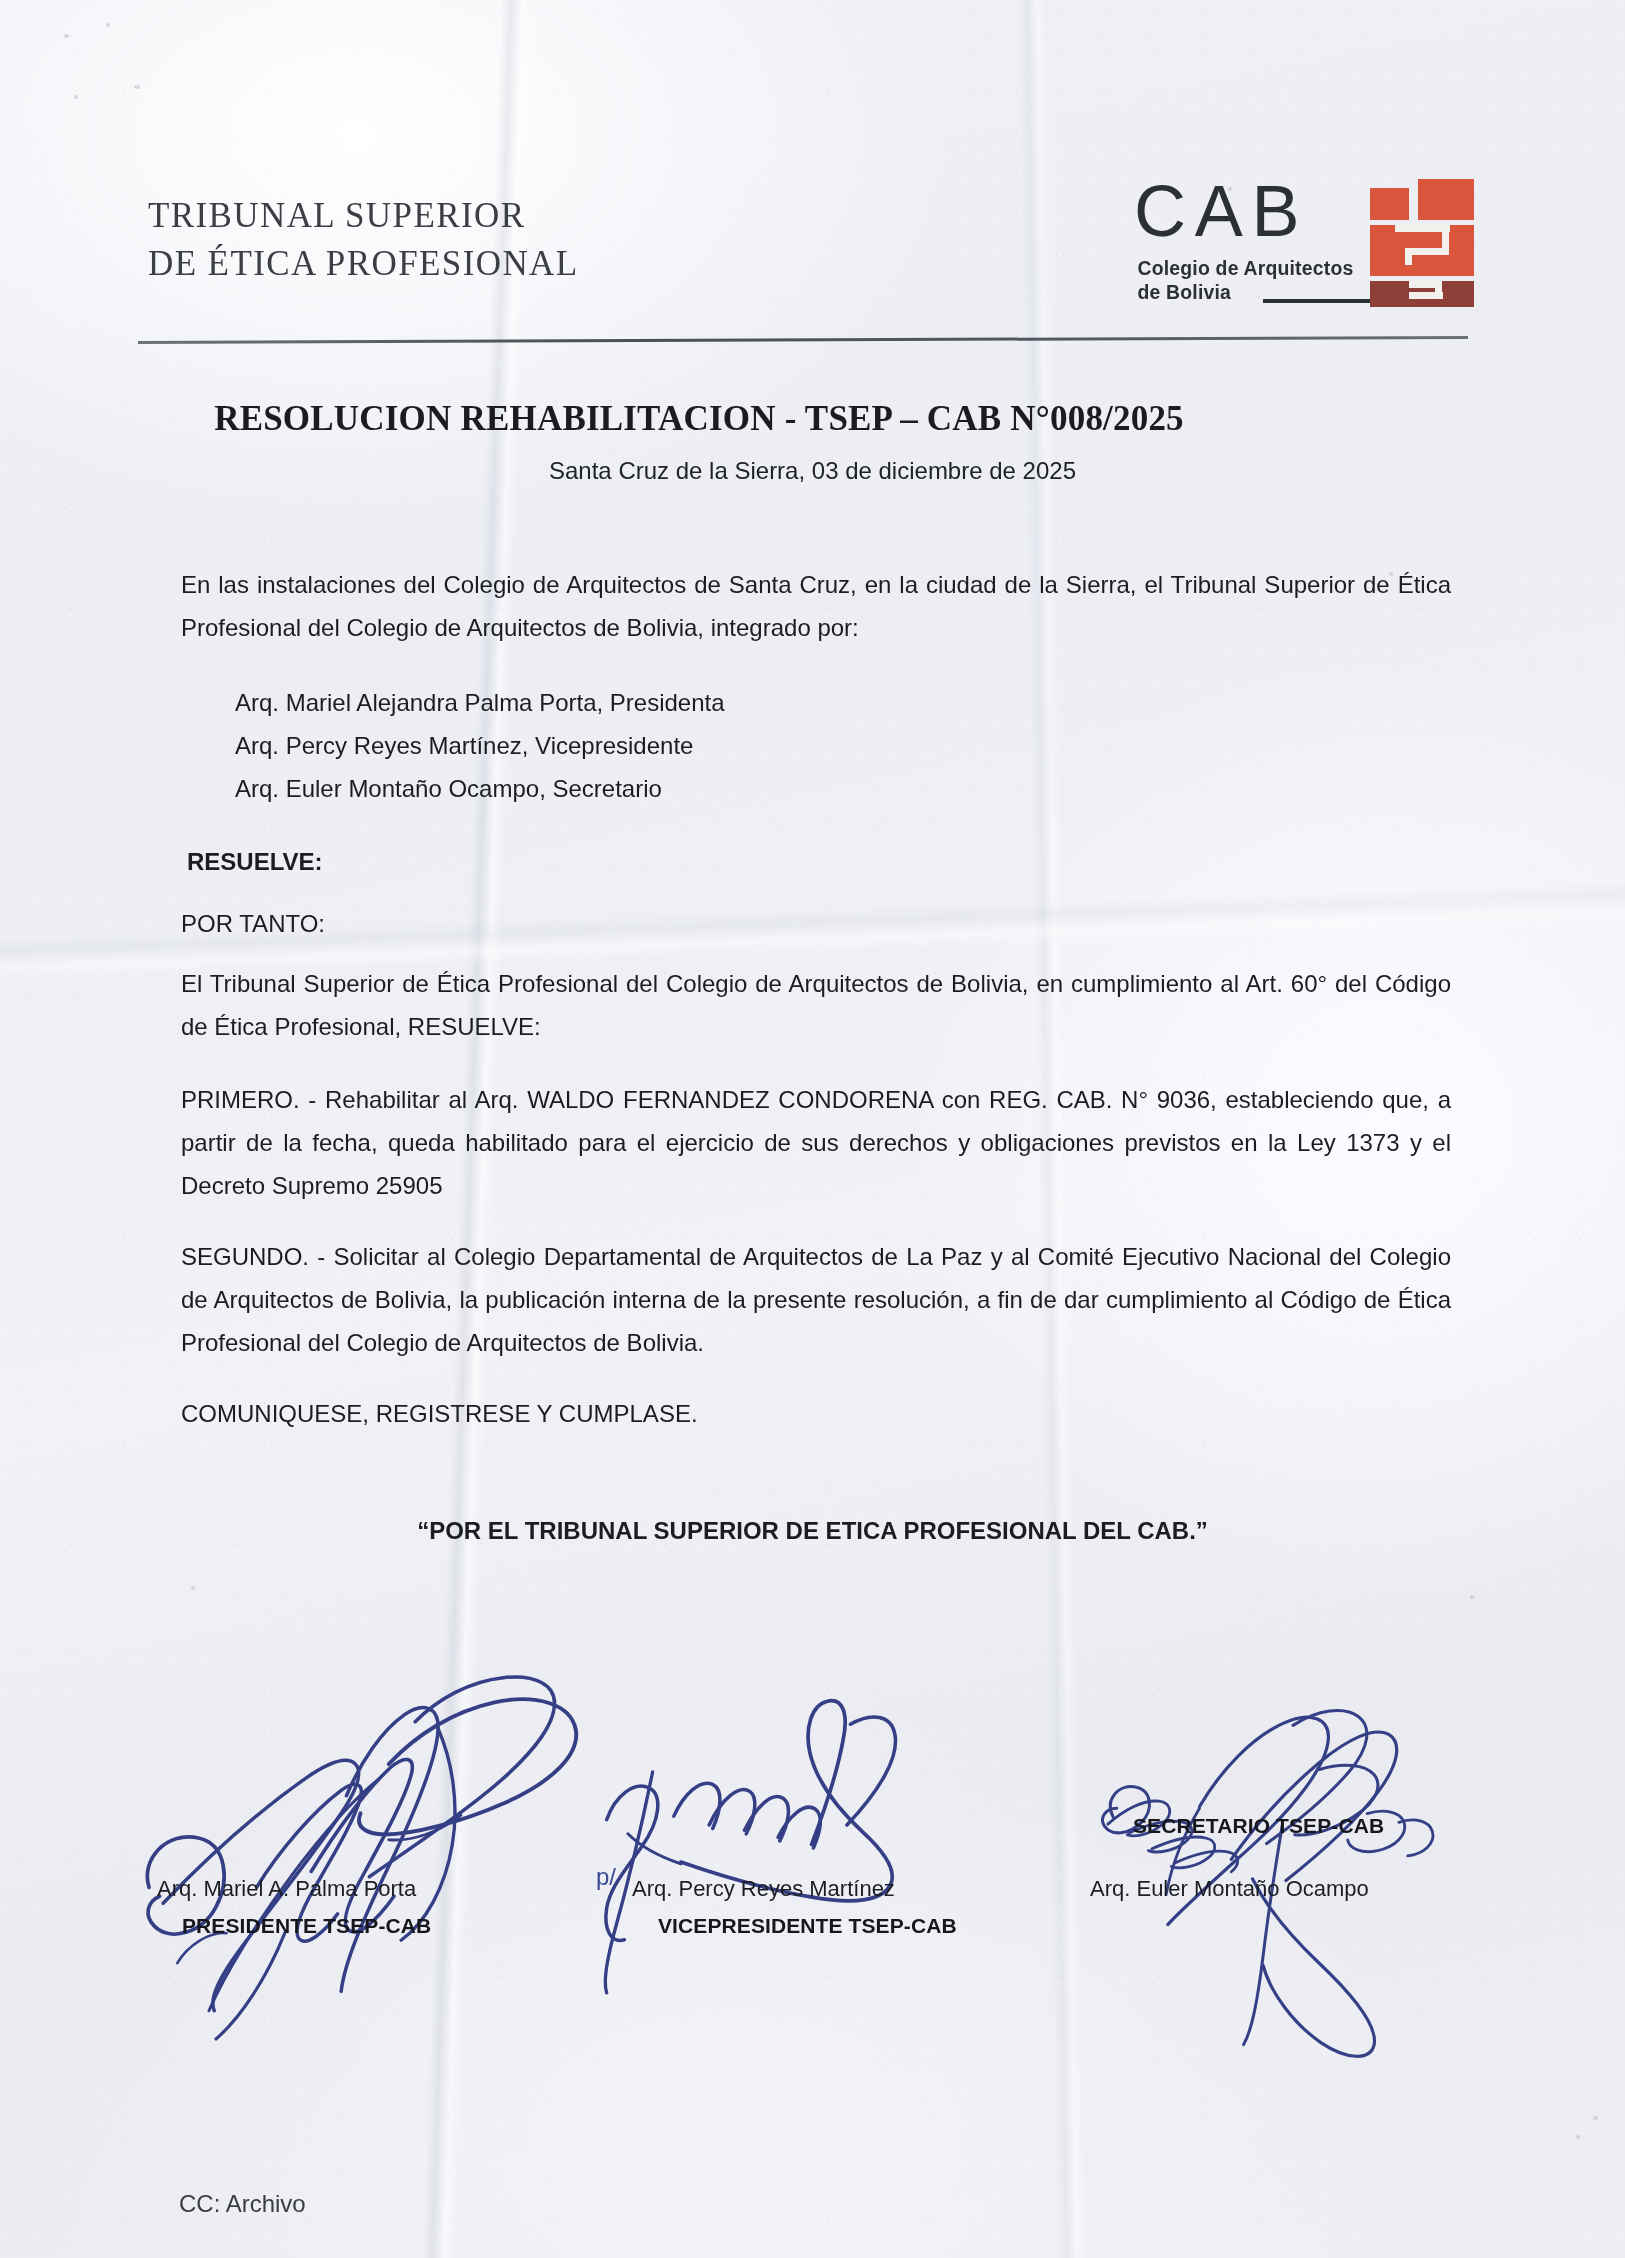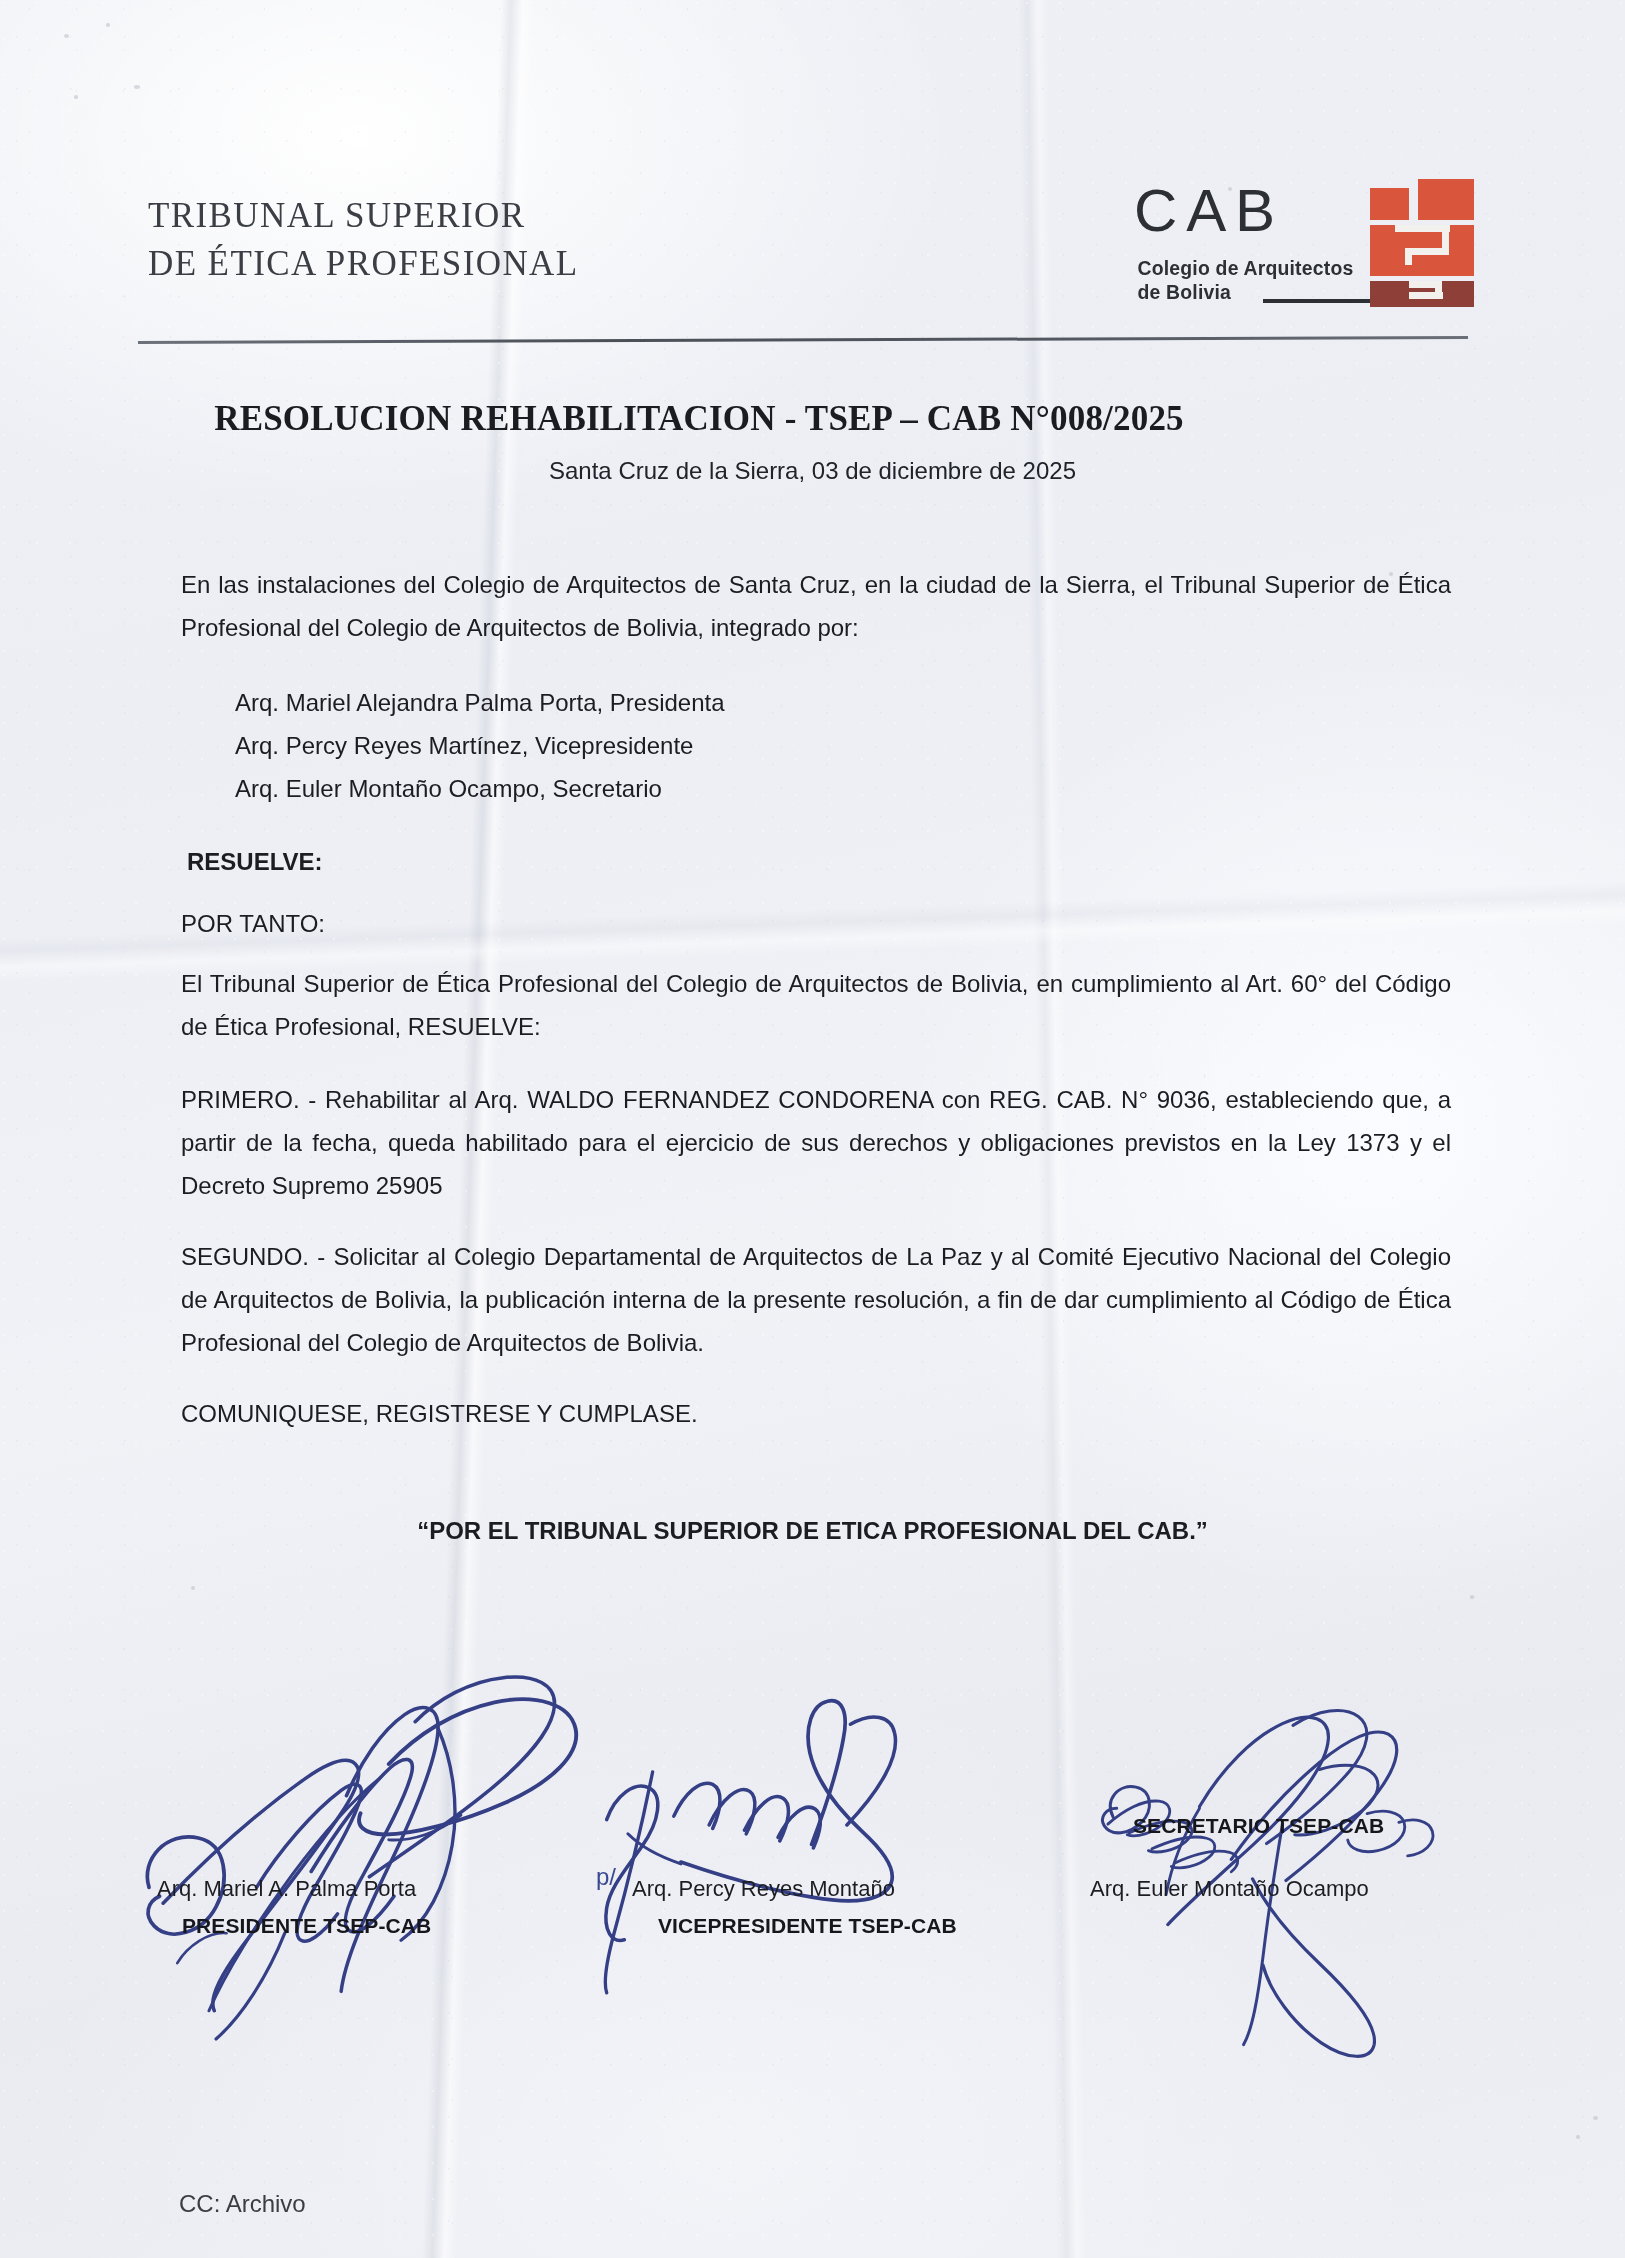--- a/index.html
+++ b/index.html
@@ -40,21 +40,21 @@
   #header{position:absolute;left:0;top:0;width:1625px;height:353px;}
   .org-title{
     position:absolute;left:148px;top:192px;
     font-size:35px;letter-spacing:1.4px;line-height:48px;
     color:#3b3e44;font-weight:400;
     font-family:Liberation Serif, serif;
     font-stretch:condensed;
     white-space:pre-line;
   }
   .logo{position:absolute;left:1134px;top:175px;width:340px;height:132px;}
-  .logo-cab{position:absolute;left:0;top:0;font-size:60px;line-height:72px;
+  .logo-cab{position:absolute;left:0;top:0;font-size:72px;line-height:72px;
     letter-spacing:8.8px;color:#2c2f34;font-weight:400;}
   .logo-sub{position:absolute;left:3.5px;top:81px;font-size:19.4px;line-height:24px;
     font-weight:bold;color:#2c2f34;letter-spacing:0.2px;white-space:pre-line;}
   .logo-rule{position:absolute;left:129px;top:124px;width:109px;height:3.5px;background:#2c2f34;}
   .logo-mark{position:absolute;left:236px;top:-3.5px;width:104px;height:134px;}
   .lm{position:absolute;}
   .hr-line{position:absolute;left:138px;top:341px;width:1330px;height:2.6px;
     background:linear-gradient(90deg,#6d7179 0%,#4b4f57 35%,#53575f 70%,#6b6f77 100%);
     transform:rotate(-0.22deg);transform-origin:left center;}
 
@@ -211,21 +211,21 @@
       <path d="M136 206 C150 176 170 160 182 168 C192 175 188 196 178 216" stroke-width="4"></path>
       <path d="M176 212 C190 184 208 168 220 176 C230 183 226 204 216 224" stroke-width="4"></path>
       <path d="M214 220 C226 196 244 180 256 188 C266 195 262 214 254 232" stroke-width="4"></path>
       <path d="M252 228 C268 186 282 142 288 108 C294 78 286 62 270 66 C252 70 244 96 250 124
                C258 158 284 190 310 214 C334 236 348 256 342 272 C334 292 300 296 254 288
                C206 280 150 264 104 248" stroke-width="4.2"></path>
       <path d="M296 92 C320 78 342 82 346 102 C352 128 330 166 292 206" stroke-width="4"></path>
       <path d="M104 250 C80 242 58 230 44 216" stroke-width="3.4"></path>
     </svg>
     <div class="sig-name" style="left:596px;top:1863px;font-size:24px;color:#3a4a92;">p/</div>
-    <div class="sig-name" style="left:632px;top:1876px;">Arq. Percy Reyes Montaño</div>
+    <div class="sig-name" style="left:632px;top:1876px;">Arq. Percy Reyes Martínez</div>
     <div class="sig-role" style="left:658px;top:1914px;">VICEPRESIDENTE TSEP-CAB</div>
 
     <svg class="ink" style="left:1067px;top:1676px;" width="415" height="388" viewBox="0 0 470 440">
       <path d="M52 160 C42 140 58 122 78 126 C96 130 98 152 84 166 C70 180 50 182 42 170
                C36 160 44 150 56 150" stroke-width="3.4"></path>
       <path d="M46 168 C64 152 86 140 104 142 C118 144 120 156 110 166 C98 178 78 184 68 180" stroke-width="3.2"></path>
       <path d="M70 178 C92 168 116 162 132 166 C144 169 144 180 134 188 C122 198 102 202 92 198" stroke-width="3.2"></path>
       <path d="M96 196 C118 186 142 180 158 184 C170 187 170 198 160 206 C148 216 128 220 118 216" stroke-width="3.2"></path>
       <path d="M122 212 C144 202 168 196 184 200 C196 203 196 214 186 222" stroke-width="3.2"></path>
       <path d="M150 148 C176 104 210 70 244 54 C276 39 298 48 296 72 C294 102 258 148 210 192

